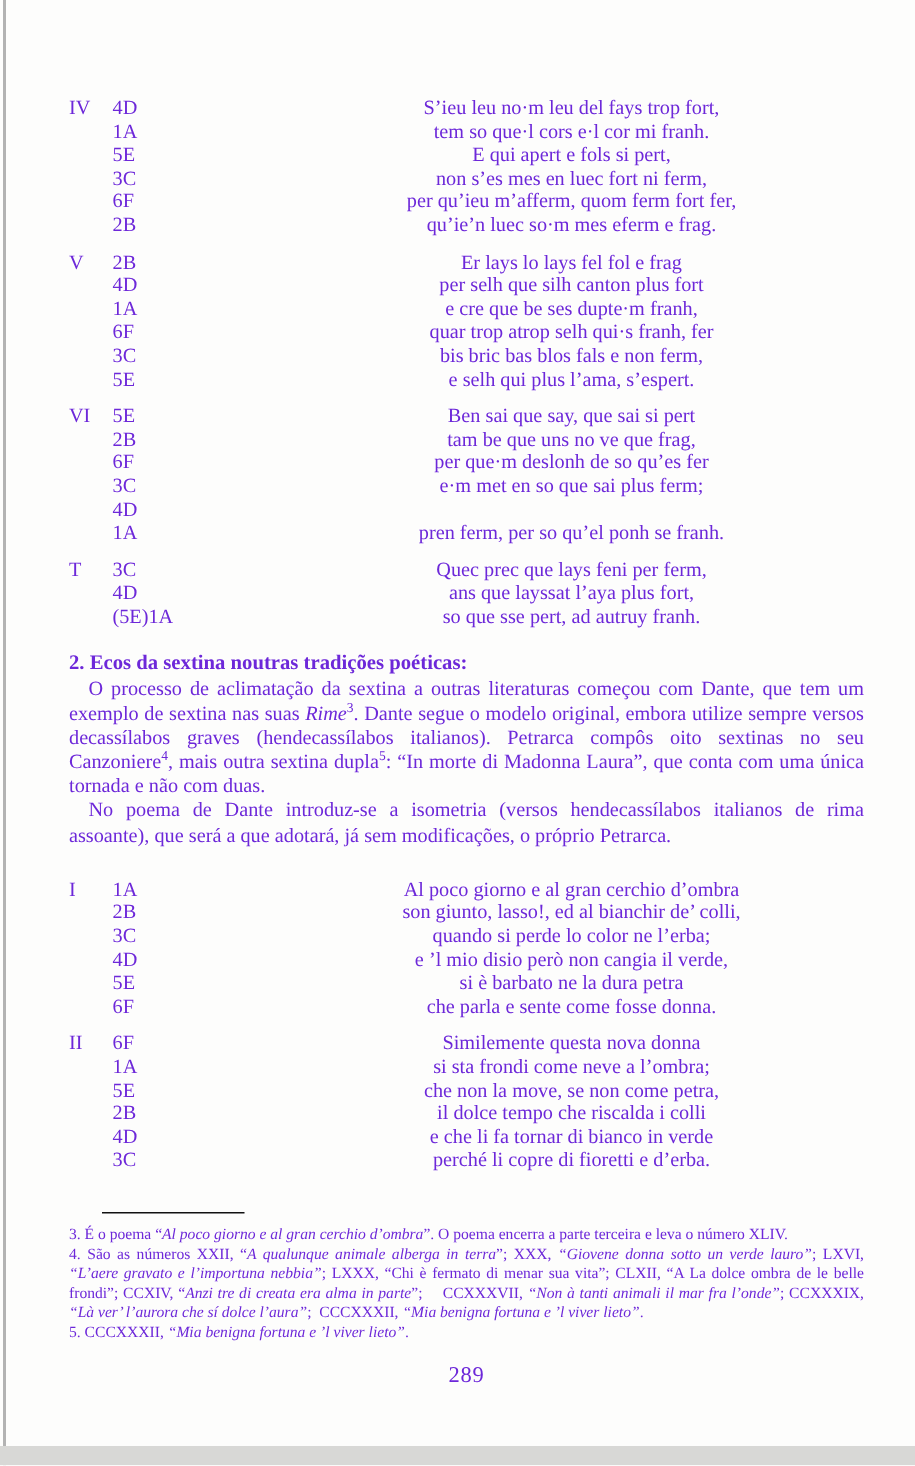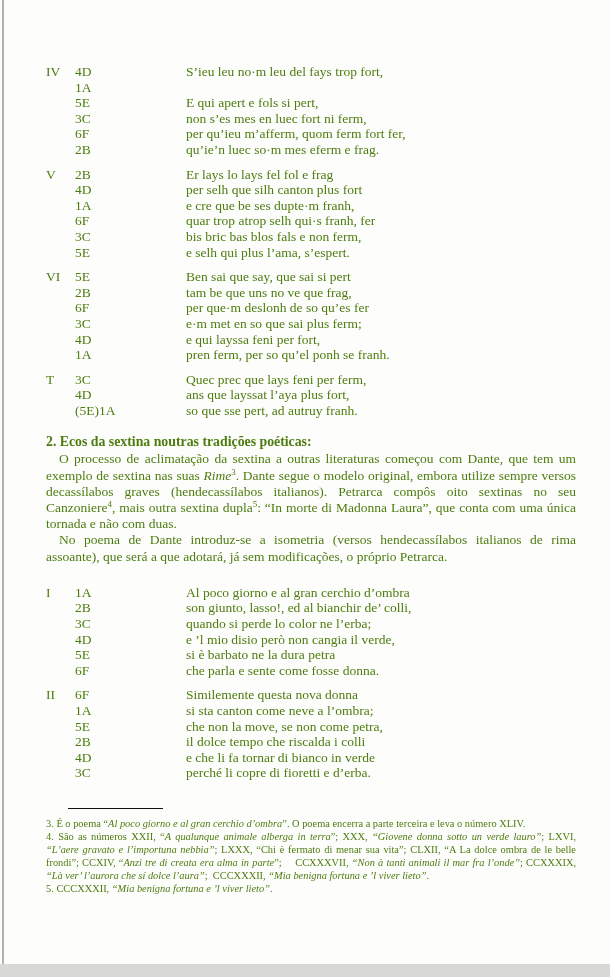--- a/index.html
+++ b/index.html
@@ -1,29 +1,29 @@
 <!DOCTYPE html>
 <html><head>
 <meta charset="utf-8">
 <style>
   html,body{margin:0;padding:0;background:#ffffff;}
   .page{
     position:relative;width:610px;height:977px;background:#fdfdfc;
-    font-family:"Liberation Serif", serif;color:#4d7c0f;overflow:hidden;
+    font-family:"Liberation Serif", serif;color:#6d28d9;overflow:hidden;
   }
   .edge-left{position:absolute;left:2px;top:0;height:100%;width:2px;background:#b3b3b3;}
   .edge-bottom{position:absolute;left:0;bottom:0;width:100%;height:13px;background:#d8d8d6;}
   .content{position:absolute;left:46px;top:64px;width:530px;}
 
   
   .stanza{margin-bottom:9px;}
   .verse-row{display:flex;line-height:15.6px;font-size:13.5px;}
   .st-label{width:29px;flex:none;}
   .rhyme{width:111px;flex:none;}
-  .vtext{flex:1;white-space:nowrap;}
+  .vtext{flex:1;white-space:nowrap;text-align:center;}
 
   .section-heading{font-size:13.8px;font-weight:bold;margin:16px 0 0 0;}
 
   .paragraphs{margin-top:1px;}
   .body-par{margin:0;font-size:13.5px;line-height:16.2px;text-align:justify;text-indent:13px;}
   .it{font-style:italic;}
   sup{font-size:9px;line-height:0;}
 
   .dante-block{margin-top:20px;}
 
@@ -45,20 +45,21 @@
     <div id="occitan">
         <div class="stanza">
           <div class="verse-row">
             <span class="st-label">IV</span>
             <span class="rhyme">4D</span>
             <span class="vtext">S’ieu leu no·m leu del fays trop fort,</span>
           </div>
           <div class="verse-row">
             <span class="st-label"></span>
             <span class="rhyme">1A</span>
+            <span class="vtext">tem so que·l cors e·l cor mi franh.</span>
           </div>
           <div class="verse-row">
             <span class="st-label"></span>
             <span class="rhyme">5E</span>
             <span class="vtext">E qui apert e fols si pert,</span>
           </div>
           <div class="verse-row">
             <span class="st-label"></span>
             <span class="rhyme">3C</span>
             <span class="vtext">non s’es mes en luec fort ni ferm,</span>
@@ -123,21 +124,20 @@
             <span class="vtext">per que·m deslonh de so qu’es fer</span>
           </div>
           <div class="verse-row">
             <span class="st-label"></span>
             <span class="rhyme">3C</span>
             <span class="vtext">e·m met en so que sai plus ferm;</span>
           </div>
           <div class="verse-row">
             <span class="st-label"></span>
             <span class="rhyme">4D</span>
-            <span class="vtext">e qui layssa feni per fort,</span>
           </div>
           <div class="verse-row">
             <span class="st-label"></span>
             <span class="rhyme">1A</span>
             <span class="vtext">pren ferm, per so qu’el ponh se franh.</span>
           </div>
         </div>
         <div class="stanza">
           <div class="verse-row">
             <span class="st-label">T</span>
@@ -199,21 +199,21 @@
         </div>
         <div class="stanza">
           <div class="verse-row">
             <span class="st-label">II</span>
             <span class="rhyme">6F</span>
             <span class="vtext">Similemente questa nova donna</span>
           </div>
           <div class="verse-row">
             <span class="st-label"></span>
             <span class="rhyme">1A</span>
-            <span class="vtext">si sta canton come neve a l’ombra;</span>
+            <span class="vtext">si sta frondi come neve a l’ombra;</span>
           </div>
           <div class="verse-row">
             <span class="st-label"></span>
             <span class="rhyme">5E</span>
             <span class="vtext">che non la move, se non come petra,</span>
           </div>
           <div class="verse-row">
             <span class="st-label"></span>
             <span class="rhyme">2B</span>
             <span class="vtext">il dolce tempo che riscalda i colli</span>
@@ -232,14 +232,15 @@
       </div>
 
     <div class="fn-rule"></div>
 
     <div id="footnotes" class="footnotes">
         <p class="footnote"><span>3. É o poema “</span><span class="it">Al poco giorno e al gran cerchio d’ombra</span><span>”. O poema encerra a parte terceira e leva o número XLIV.</span></p>
         <p class="footnote"><span>4. São as números XXII, “</span><span class="it">A qualunque animale alberga in terra</span><span>”; XXX, </span><span class="it">“Giovene donna sotto un verde lauro”</span><span>; LXVI, </span><span class="it">“L’aere gravato e l’importuna nebbia”</span><span>; LXXX, “Chi è fermato di menar sua vita”; CLXII, “A La dolce ombra de le belle frondi”; CCXIV, “</span><span class="it">Anzi tre di creata era alma in parte</span><span>”;  CCXXXVII, </span><span class="it">“Non à tanti animali il mar fra l’onde”</span><span>; CCXXXIX, </span><span class="it">“Là ver’ l’aurora che sí dolce  l’aura”</span><span>; CCCXXXII, </span><span class="it">“Mia benigna fortuna e ’l viver lieto”</span><span>.</span></p>
         <p class="footnote"><span>5. CCCXXXII, </span><span class="it">“Mia benigna fortuna e ’l viver lieto”</span><span>.</span></p>
       </div>
 
+    <div class="page-num">289</div>
   </div>
 </div>
 
 </body></html>

